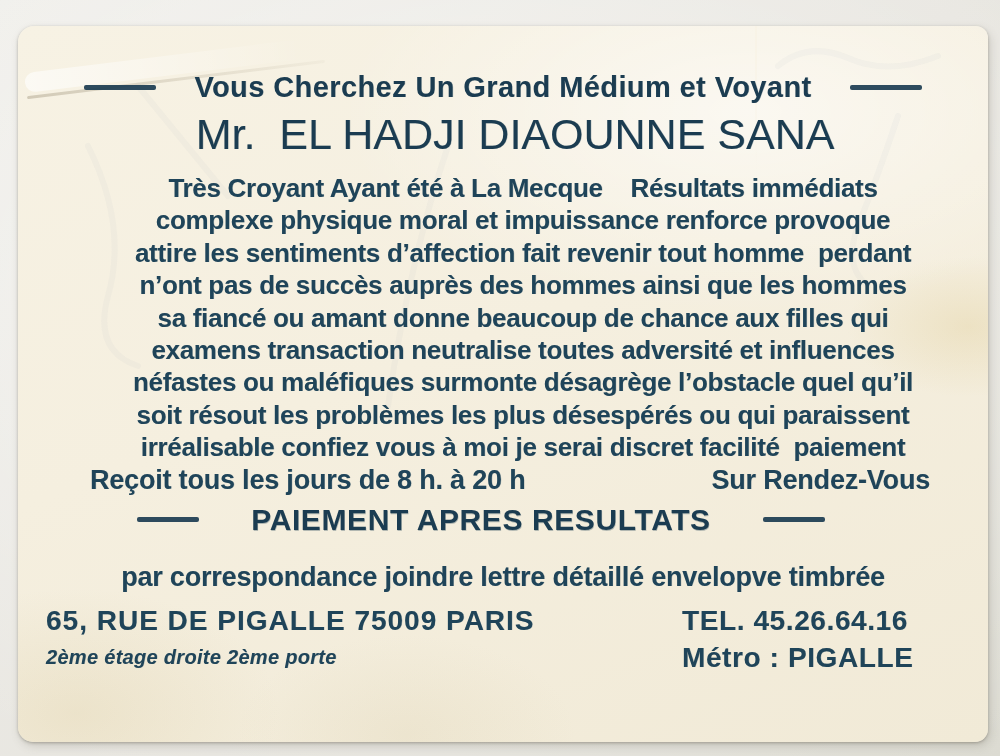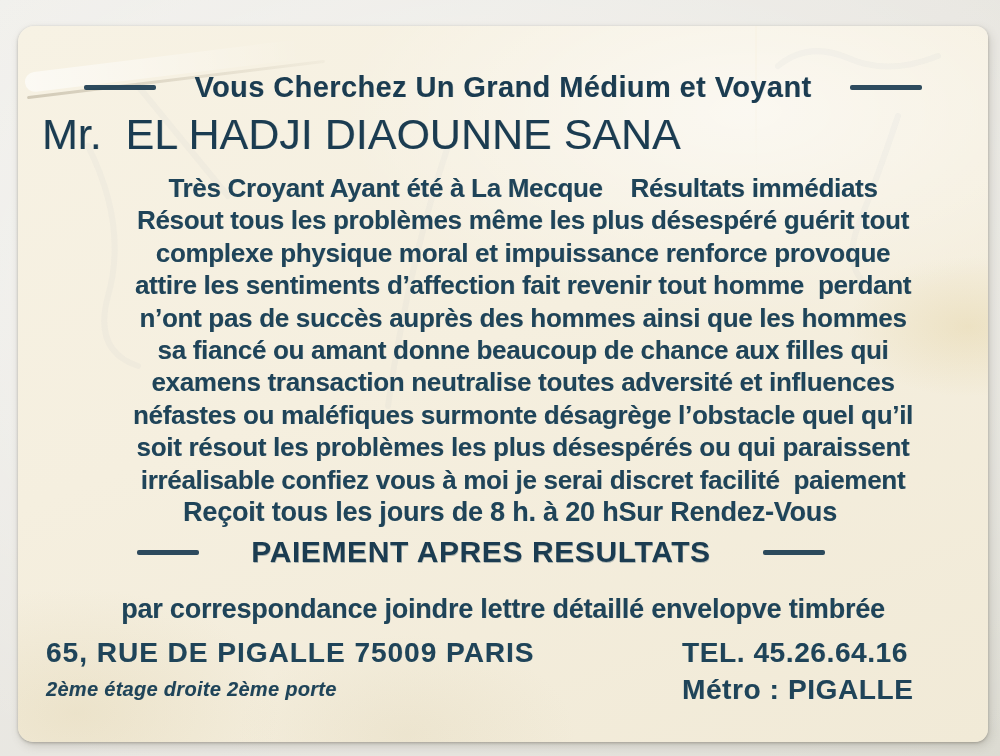--- a/index.html
+++ b/index.html
@@ -54,36 +54,36 @@
   }
   .header-text{
     font-size:29px;font-weight:bold;letter-spacing:.4px;color:var(--ink-dark);
     text-shadow:.4px .4px 0 rgba(27,60,81,.3);
     white-space:pre-wrap;
   }
   .rule-dash{width:72px;height:5px;background:var(--ink-dark);border-radius:2px;opacity:.92;}
   .rule-dash.small{width:62px;}
 
   .name-line{
-    margin-top:4px;height:52px;line-height:52px;
+    margin-top:4px;text-align:center;height:52px;line-height:52px;
     font-size:43px;font-weight:normal;letter-spacing:0;color:var(--ink-dark);
     text-shadow:.5px .4px 0 rgba(27,60,81,.35);
     white-space:pre-wrap;
     padding-left:24px;
   }
 
   .body-block{margin-top:12px;padding-left:40px;}
   .bline{
     text-align:center;font-size:26px;font-weight:bold;letter-spacing:-.3px;
     line-height:32.4px;white-space:pre-wrap;
     text-shadow:.4px .4px 0 rgba(31,68,89,.28);
   }
 
   .hours-row{
-    display:flex;justify-content:center;align-items:baseline;
+    display:flex;justify-content:space-between;align-items:baseline;
     padding:0 58px 0 72px;line-height:33px;font-size:27px;font-weight:bold;
     letter-spacing:-.2px;text-shadow:.4px .4px 0 rgba(31,68,89,.28);
     white-space:pre-wrap;
   }
 
   .payment-row{
     margin-top:4px;height:38px;
     display:flex;align-items:center;justify-content:center;column-gap:52px;
     transform:translateX(-22px);
   }
@@ -135,21 +135,20 @@
     <div class="header-row">
       <span class="rule-dash"></span>
       <span class="header-text">Vous Cherchez Un Grand Médium et Voyant</span>
       <span class="rule-dash"></span>
     </div>
 
     <div class="name-line">Mr.  EL HADJI DIAOUNNE SANA</div>
 
     <div class="body-block">
       <div class="bline">Très Croyant Ayant été à La Mecque    Résultats immédiats</div>
-      <div class="bline">Résout tous les problèmes même les plus désespéré guérit tout</div>
       <div class="bline">complexe physique moral et impuissance renforce provoque</div>
       <div class="bline">attire les sentiments d’affection fait revenir tout homme  perdant</div>
       <div class="bline">n’ont pas de succès auprès des hommes ainsi que les hommes</div>
       <div class="bline">sa fiancé ou amant donne beaucoup de chance aux filles qui</div>
       <div class="bline">examens transaction neutralise toutes adversité et influences</div>
       <div class="bline">néfastes ou maléfiques surmonte désagrège l’obstacle quel qu’il</div>
       <div class="bline">soit résout les problèmes les plus désespérés ou qui paraissent</div>
       <div class="bline">irréalisable confiez vous à moi je serai discret facilité  paiement</div>
     </div>
 

